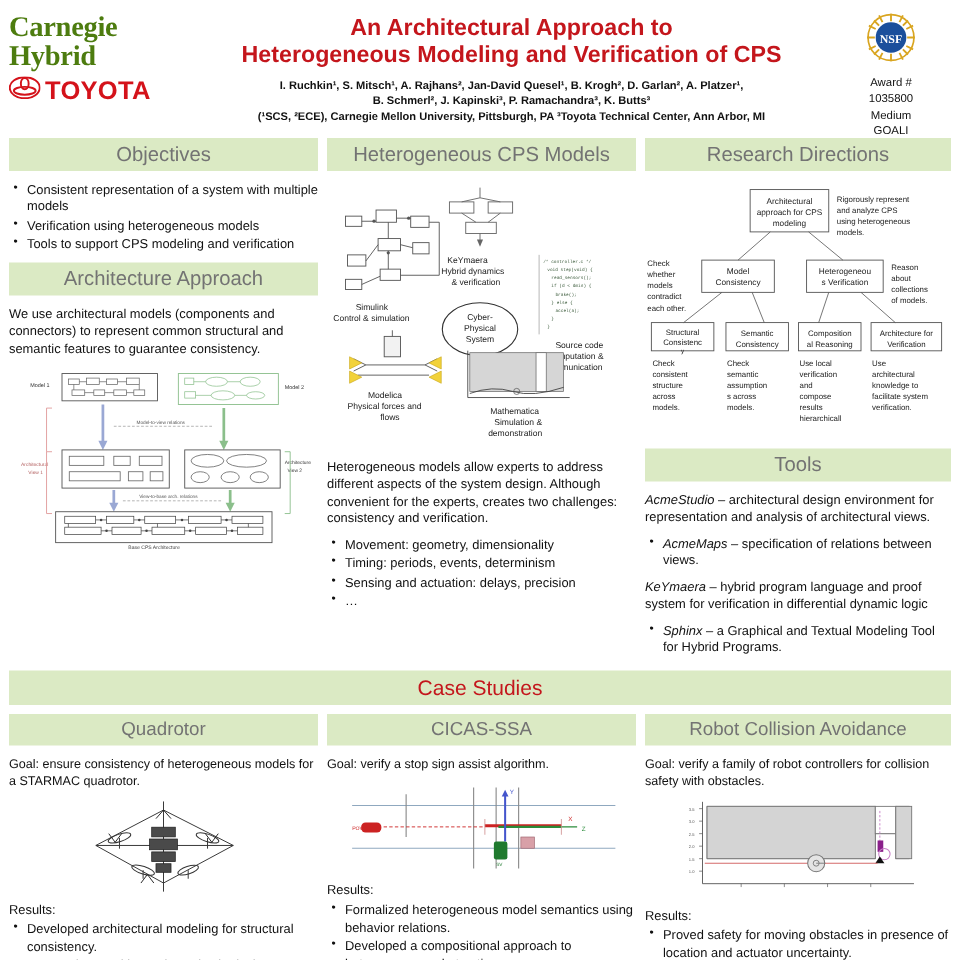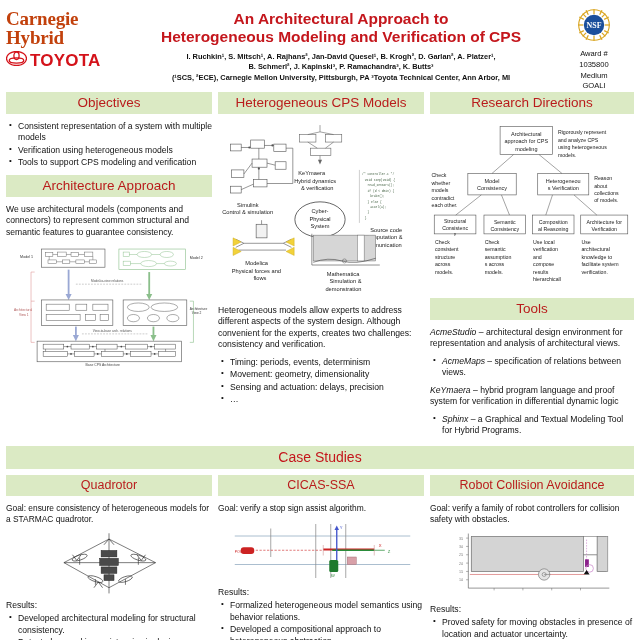--- a/index.html
+++ b/index.html
@@ -7,40 +7,40 @@
     width:640px;height:640px;overflow:hidden;
     background:#ffffff;
     font-family:"Liberation Sans", sans-serif;
     color:#111;
   }
   .poster{position:relative;width:640px;height:640px;box-sizing:border-box;}
 
   
   .header{display:flex;align-items:flex-start;height:92px;padding:4px 6px 0 6px;box-sizing:border-box;}
   .logos{width:122px;flex:0 0 122px;padding-top:6px;}
-  .cmu{color:#c2410c;font-family:"Liberation Serif", serif;font-weight:bold;font-size:19px;line-height:0.98;letter-spacing:-.2px;}
+  .cmu{color:#4d7c0f;font-family:"Liberation Serif", serif;font-weight:bold;font-size:19px;line-height:0.98;letter-spacing:-.2px;}
   .toyota{display:flex;align-items:flex-start;margin-top:4px;}
   .toyota-mark{width:21px;height:15px;margin-right:3px;flex:0 0 21px;}
   .toyota-text{color:#d4121a;font-weight:bold;font-size:17px;letter-spacing:.2px;font-family:"Liberation Sans", sans-serif;}
   .title-wrap{flex:1;text-align:center;padding-top:6px;}
   .ptitle{color:#c4161c;font-weight:bold;font-size:15.5px;line-height:1.18;margin:0;}
   .authors{font-size:7.4px;font-weight:bold;line-height:1.45;margin-top:5px;color:#111;}
   .authors div{white-space:nowrap;}
   .nsf{width:80px;flex:0 0 80px;text-align:center;padding-top:4px;}
   .nsf-seal{width:34px;height:34px;margin:0 auto;}
   .nsf-text{font-size:7.6px;line-height:1.42;margin-top:3px;color:#111;}
 
   
   .cols{display:flex;padding:0 6px;box-sizing:border-box;gap:6px;}
   .col{width:206px;flex:0 0 206px;}
   .col-mid{width:206px;flex:0 0 206px;}
   .col-right{width:204px;flex:0 0 204px;}
 
   .sect{
-    background:#dbeac4;color:#b91c1c;text-align:center;
+    background:#dbeac4;color:#737373;text-align:center;
     font-size:13.5px;padding:3px 0 4px 0;margin:0 0 7px 0;
   }
   .sect.small{font-size:12.5px;}
   .body-text{font-size:8.6px;line-height:1.33;margin:0 0 6px 0;}
   ul.bul{margin:0 0 6px 0;padding-left:12px;list-style:none;}
   ul.bul li{font-size:8.6px;line-height:1.33;position:relative;margin-bottom:1px;}
   ul.bul li:before{content:"\2022";position:absolute;left:-9px;top:-1px;font-size:8px;}
   .it{font-style:italic;}
 
   
@@ -338,22 +338,22 @@
           <path d="M140 208 Q162 200 182 206 T232 202" fill="none" stroke="#333" stroke-width=".8"></path>
           <circle cx="186" cy="206" r="3" fill="none" stroke="#555" stroke-width=".7"></circle>
         </g>
         <text x="160" y="228" font-size="8.4" fill="#222" font-family="Liberation Sans, sans-serif">Mathematica</text>
         <text x="164" y="239" font-size="8.4" fill="#222" font-family="Liberation Sans, sans-serif">Simulation &amp;</text>
         <text x="158" y="250" font-size="8.4" fill="#222" font-family="Liberation Sans, sans-serif">demonstration</text>
       </svg>
 
       <p class="body-text">Heterogeneous models allow experts to address different aspects of the system design.  Although convenient for the experts, creates two challenges: consistency and verification.</p>
       <ul class="bul">
+        <li>Movement: geometry, dimensionality</li>
         <li>Timing: periods, events,  determinism</li>
-        <li>Movement: geometry, dimensionality</li>
         <li>Sensing and actuation: delays, precision</li>
         <li>…</li>
       </ul>
     </div>
 
     <div class="col-right">
 
       <div class="sect">Research Directions</div>
 
       <svg class="treediag" viewBox="0 0 300 256">

